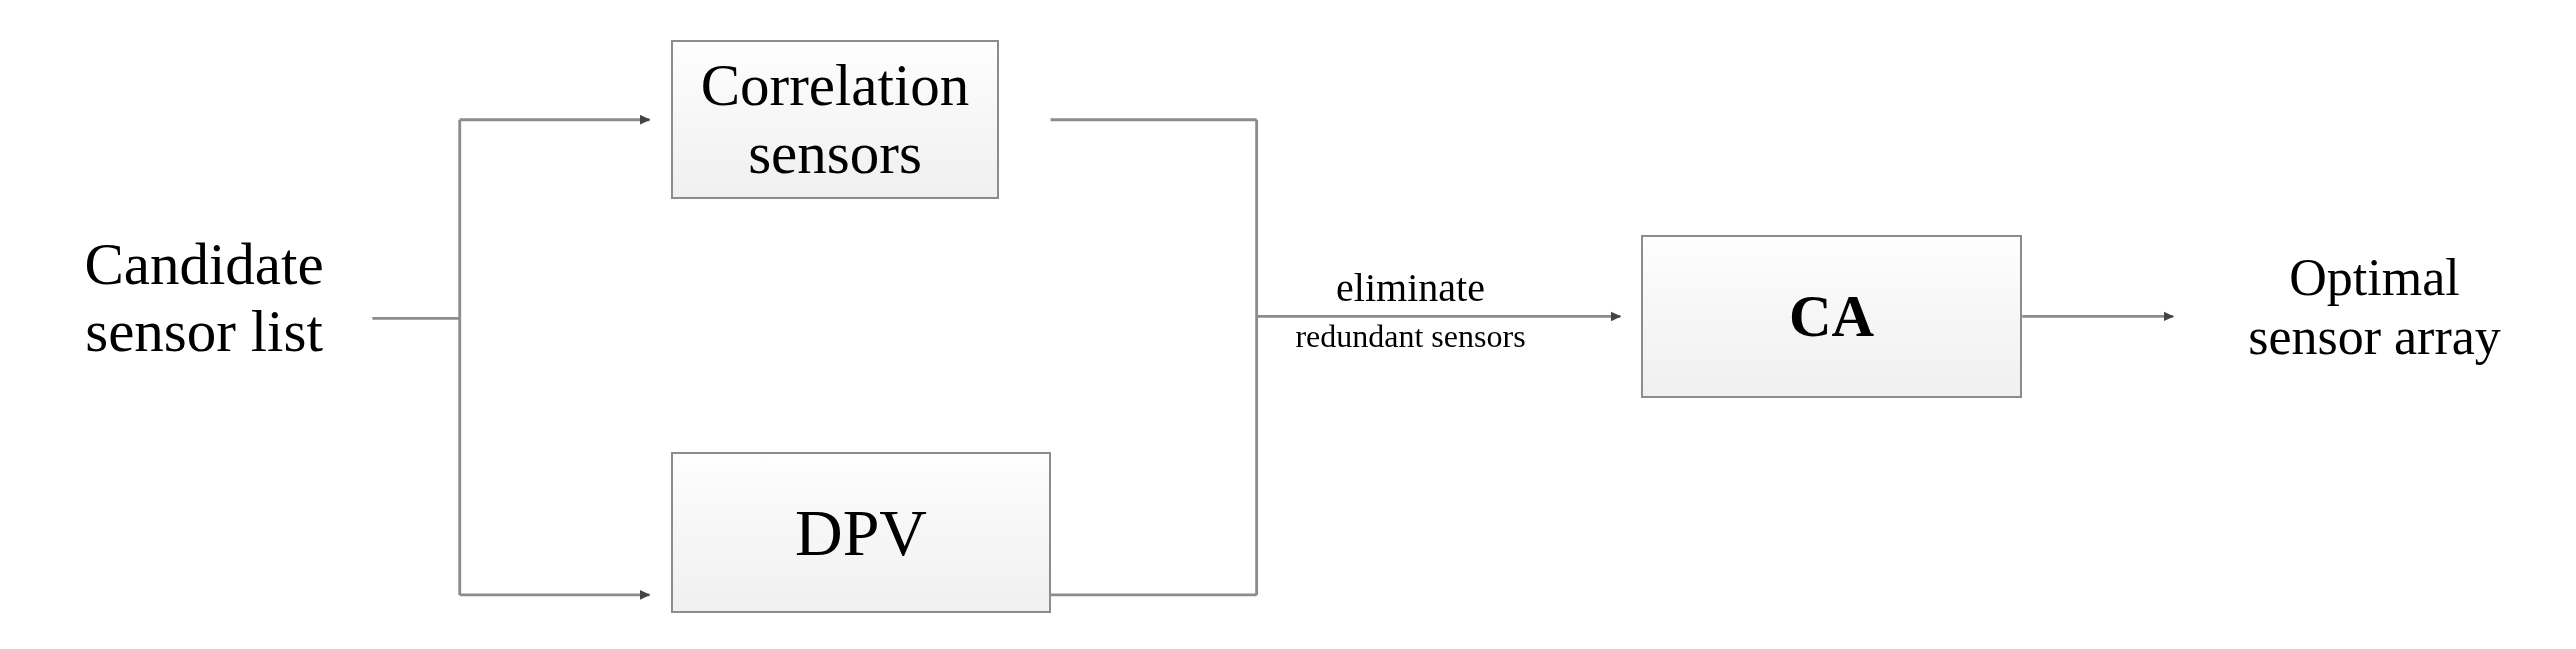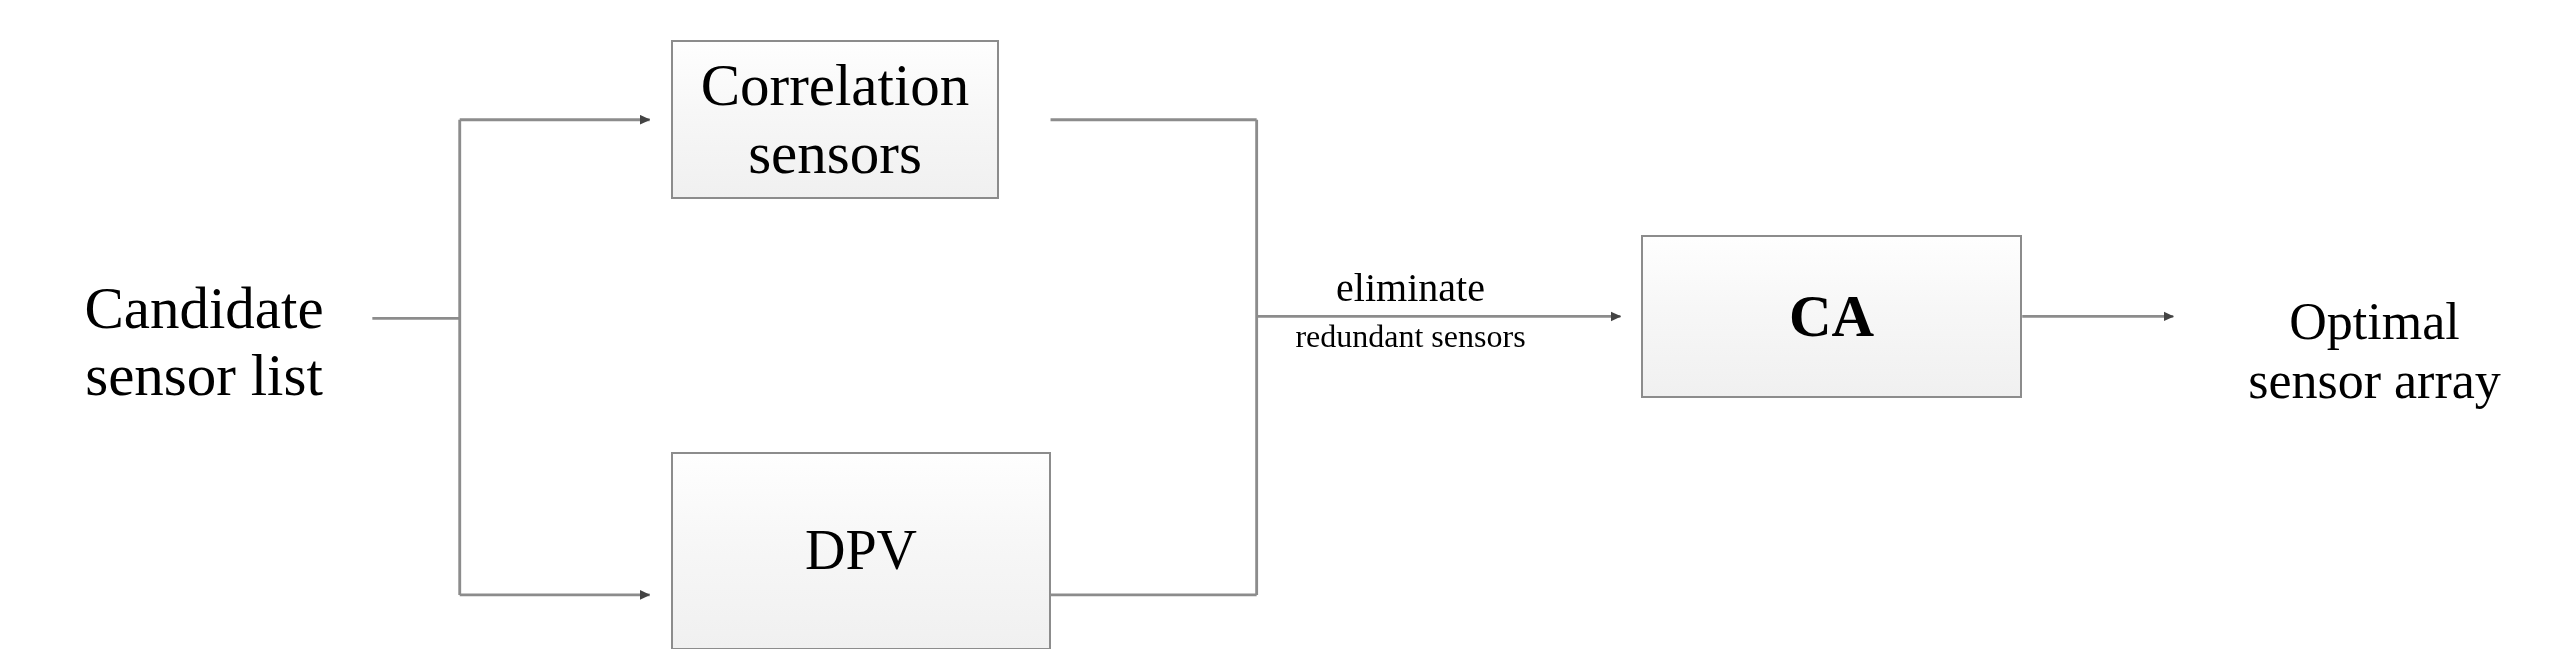--- a/index.html
+++ b/index.html
@@ -34,38 +34,37 @@
     text-align: center;
     line-height: 1.14;
     color: #000000;
   }
   .free-label {
     position: absolute;
     text-align: center;
     line-height: 1.14;
     color: #000000;
     white-space: nowrap;
-    margin-top: 44px;
   }
   .edge-label {
     position: absolute;
     text-align: center;
     color: #000000;
     white-space: nowrap;
     line-height: 1.1;
   }
 
   
   #node-correlation {
     left: 671px; top: 40px; width: 328px; height: 159px;
     font-size: 59px;
   }
   #node-dpv {
-    left: 671px; top: 452px; width: 380px; height: 198px;
-    font-size: 56px;
+    left: 671px; top: 452px; width: 380px; height: 161px;
+    font-size: 66px;
   }
   #node-ca {
     left: 1641px; top: 235px; width: 381px; height: 163px;
     font-size: 59px;
     font-weight: bold;
   }
   #label-candidate {
     left: 38px; top: 231px; width: 332px;
     font-size: 59px;
   }

